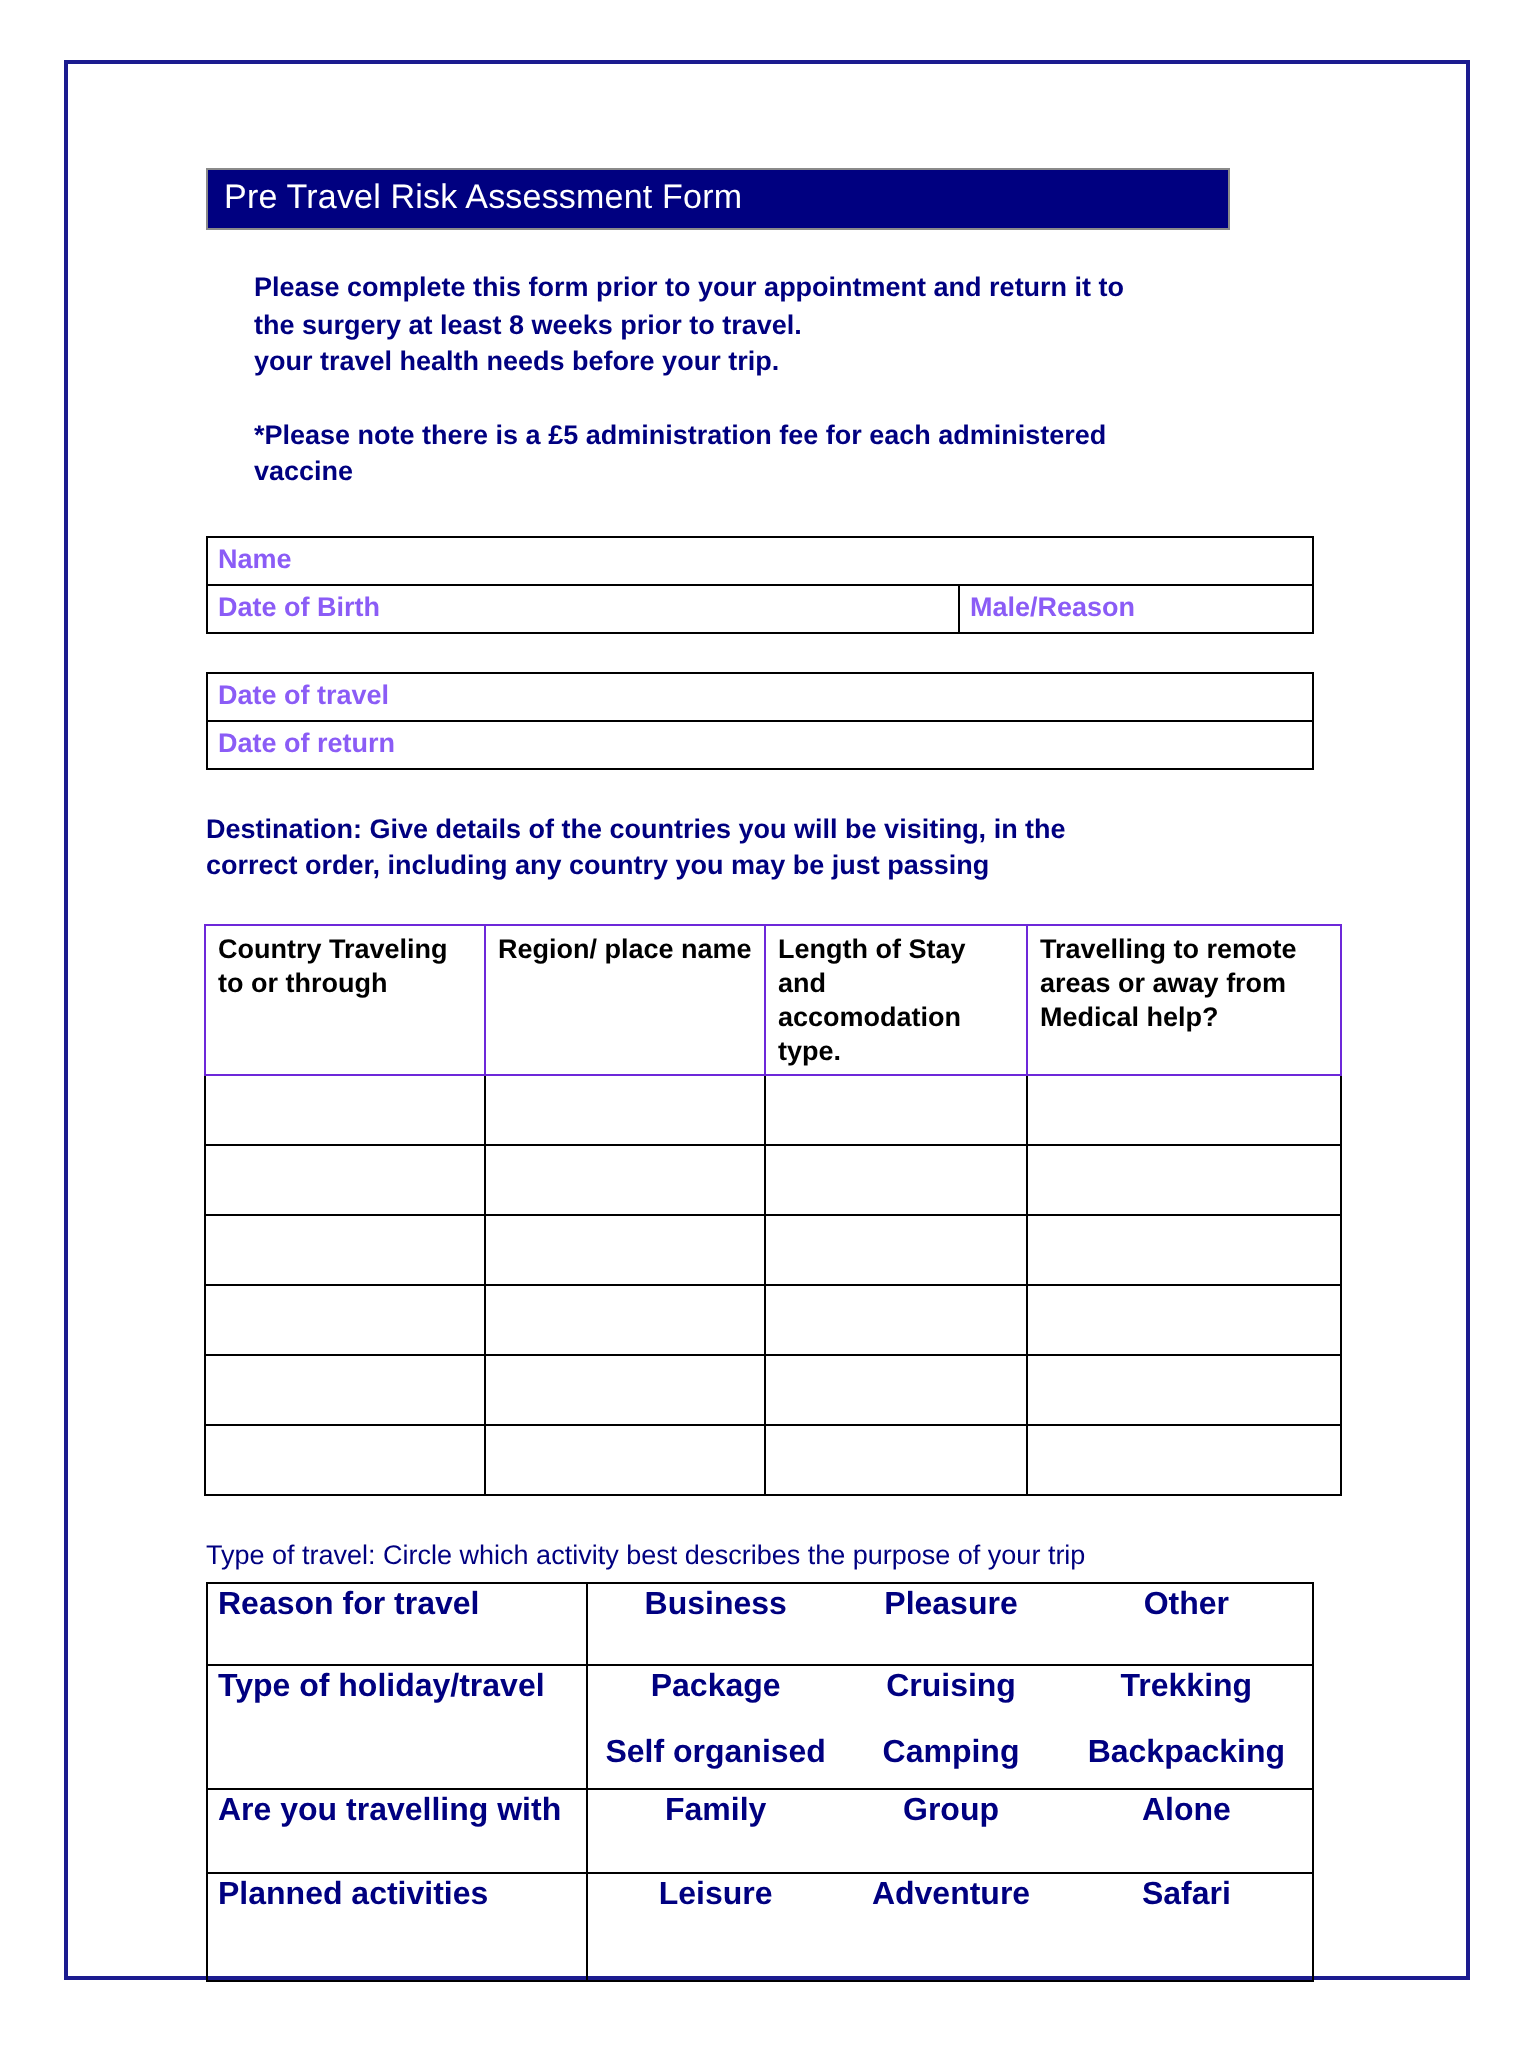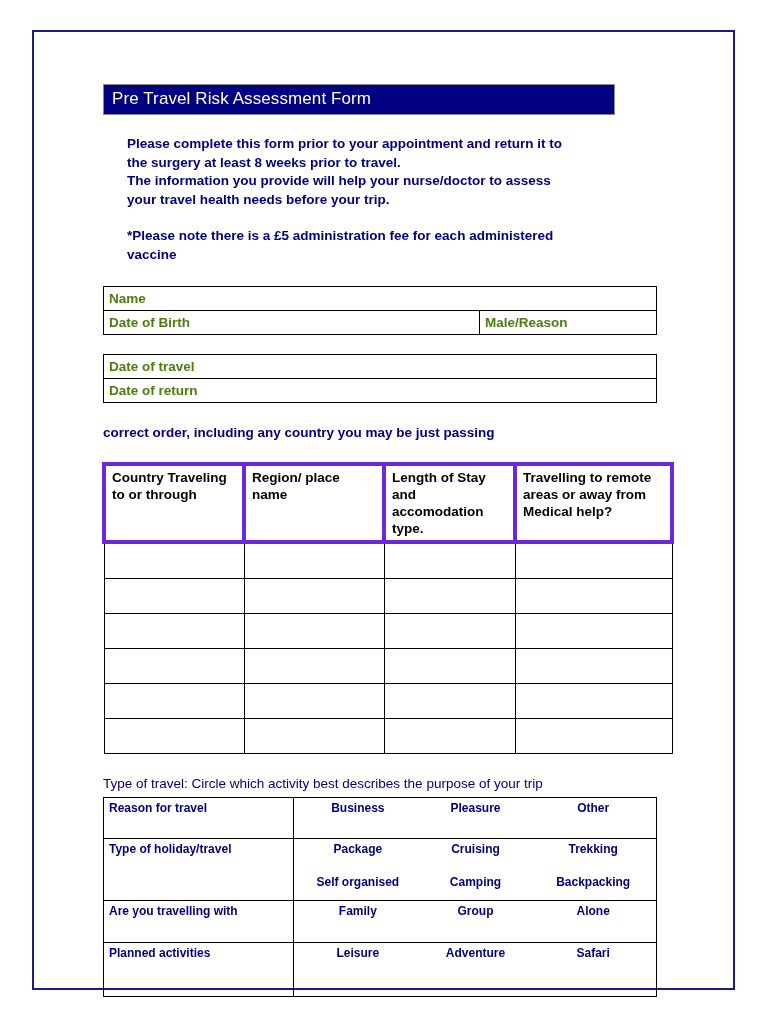--- a/index.html
+++ b/index.html
@@ -70,21 +70,21 @@
     border-collapse: collapse;
     table-layout: fixed;
     border: 1.5px solid #000000;
   }
   table.ftable td {
     border: 1px solid #000000;
     vertical-align: top;
     padding: 2px 4px 3px 5px;
   }
   .navy-label {
-    color: #4d7c0f;
+    color: #8b5cf6;
     font-weight: bold;
     font-size: 13.5px;
     line-height: 17px;
     white-space: nowrap;
   }
 
   
   .table-identity {
     width: 553px;
     margin-top: 22px;
@@ -115,21 +115,21 @@
   
   .table-destination {
     width: 568px;
     margin-top: 19px;
     margin-left: -1px;
   }
   .table-destination td {
     padding: 3px 5px 3px 6px;
   }
   .table-destination th {
-    border: 4px solid #6d28d9;
+    border: 1px solid #6d28d9;
     vertical-align: top;
     text-align: left;
     padding: 3px 5px 3px 6px;
     color: #000000;
     font-weight: bold;
     font-size: 13.5px;
     line-height: 17px;
   }
   .table-destination tr.data-row td {
     height: 29px;
@@ -150,21 +150,21 @@
     width: 553px;
     margin-top: 4px;
     border: 1.5px solid #000000;
   }
   .table-activity td {
     border: 1px solid #000000;
     vertical-align: middle;
     padding: 4px 6px;
     color: #000080;
     font-weight: bold;
-    font-size: 12px;
+    font-size: 16px;
     line-height: 17px;
   }
   .table-activity td.rowlabel {
     text-align: left;
     white-space: nowrap;
   }
   .opts {
     display: flex;
     width: 100%;
   }
@@ -183,21 +183,20 @@
 <div class="page">
   <div class="content">
 
     <div class="title-bar">
       <span class="title-text">Pre Travel Risk Assessment Form</span>
     </div>
 
     <div class="intro">
       <p>Please complete this form prior to your appointment and return it to</p>
       <p>the surgery at least 8 weeks prior to travel.</p>
-      <p>The information you provide will help your nurse/doctor to assess</p>
       <p>your travel health needs before your trip.</p>
       <div class="gap"></div>
       <p>*Please note there is a £5 administration fee for each administered</p>
       <p>vaccine</p>
     </div>
 
     <table class="ftable table-identity">
       <colgroup>
         <col style="width:376px">
         <col style="width:177px">
@@ -231,20 +230,21 @@
         </tr>
         <tr>
           <td>
             <span class="navy-label">Date of return</span>
           </td>
         </tr>
       </tbody>
     </table>
 
     <div class="dest-heading">
+      <div>Destination: Give details of the countries you will be visiting, in the</div>
       <div>correct order, including any country you may be just passing</div>
     </div>
 
     <table class="ftable table-destination">
       <colgroup>
         <col style="width:140px">
         <col style="width:140px">
         <col style="width:131px">
         <col style="width:157px">
       </colgroup>

